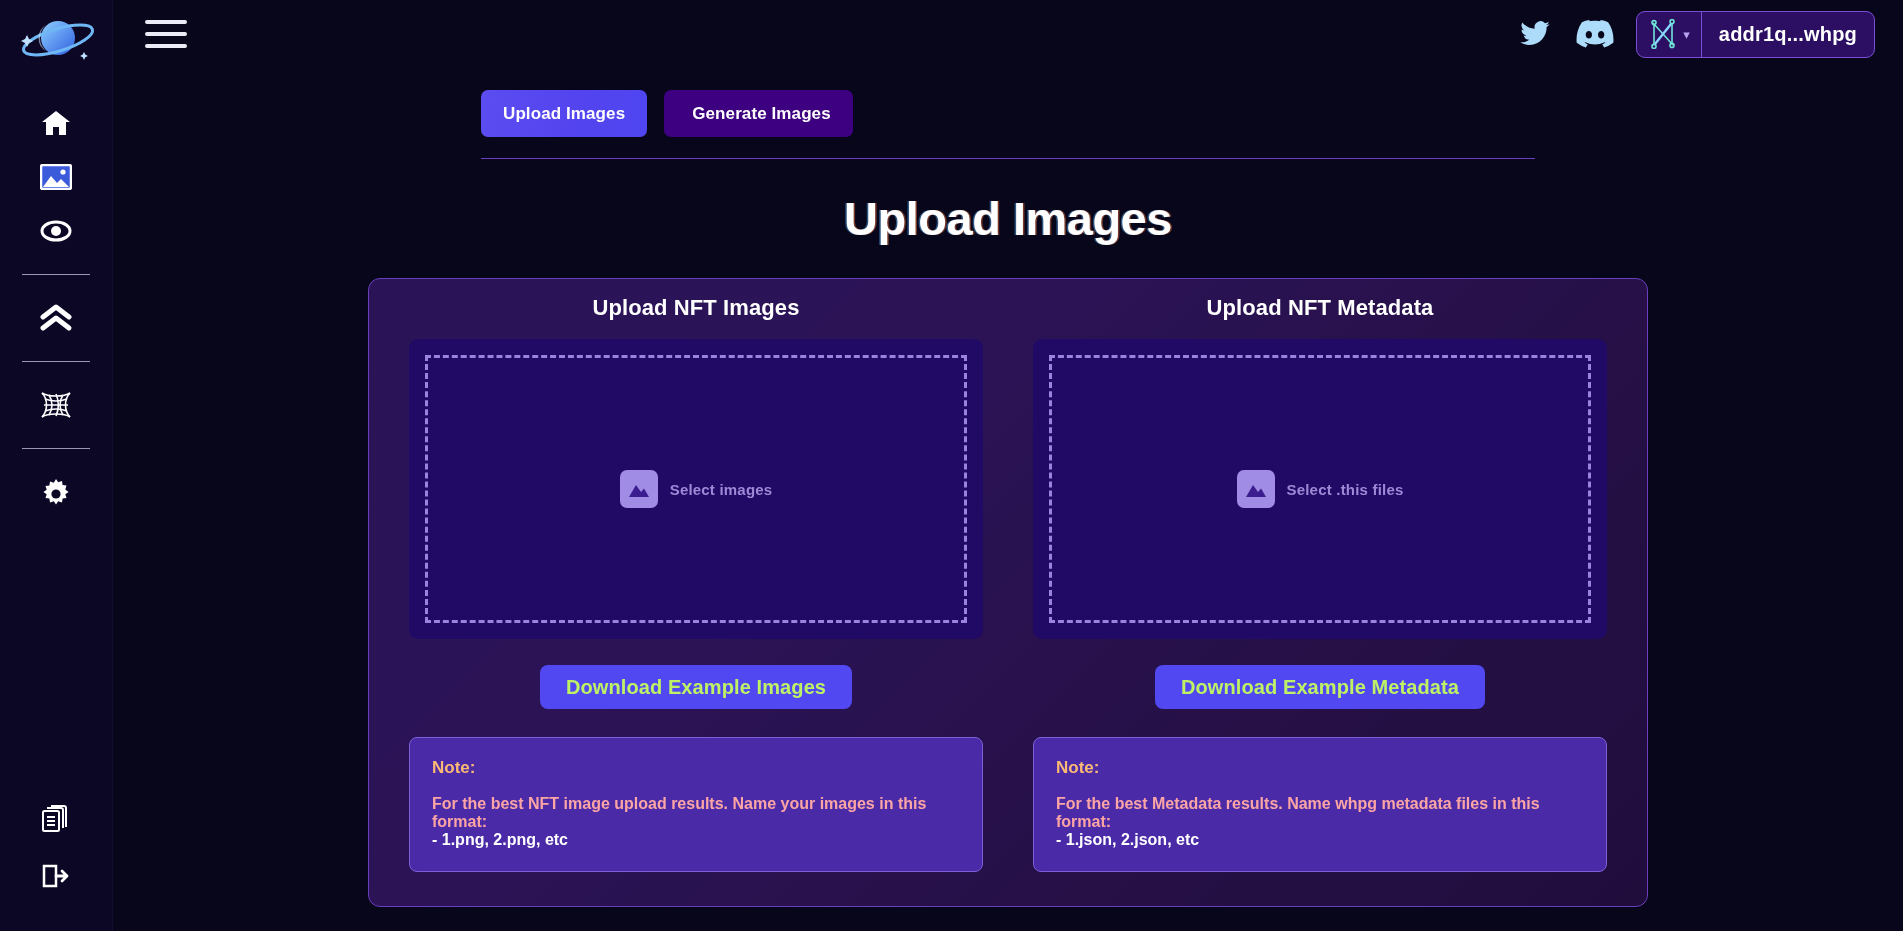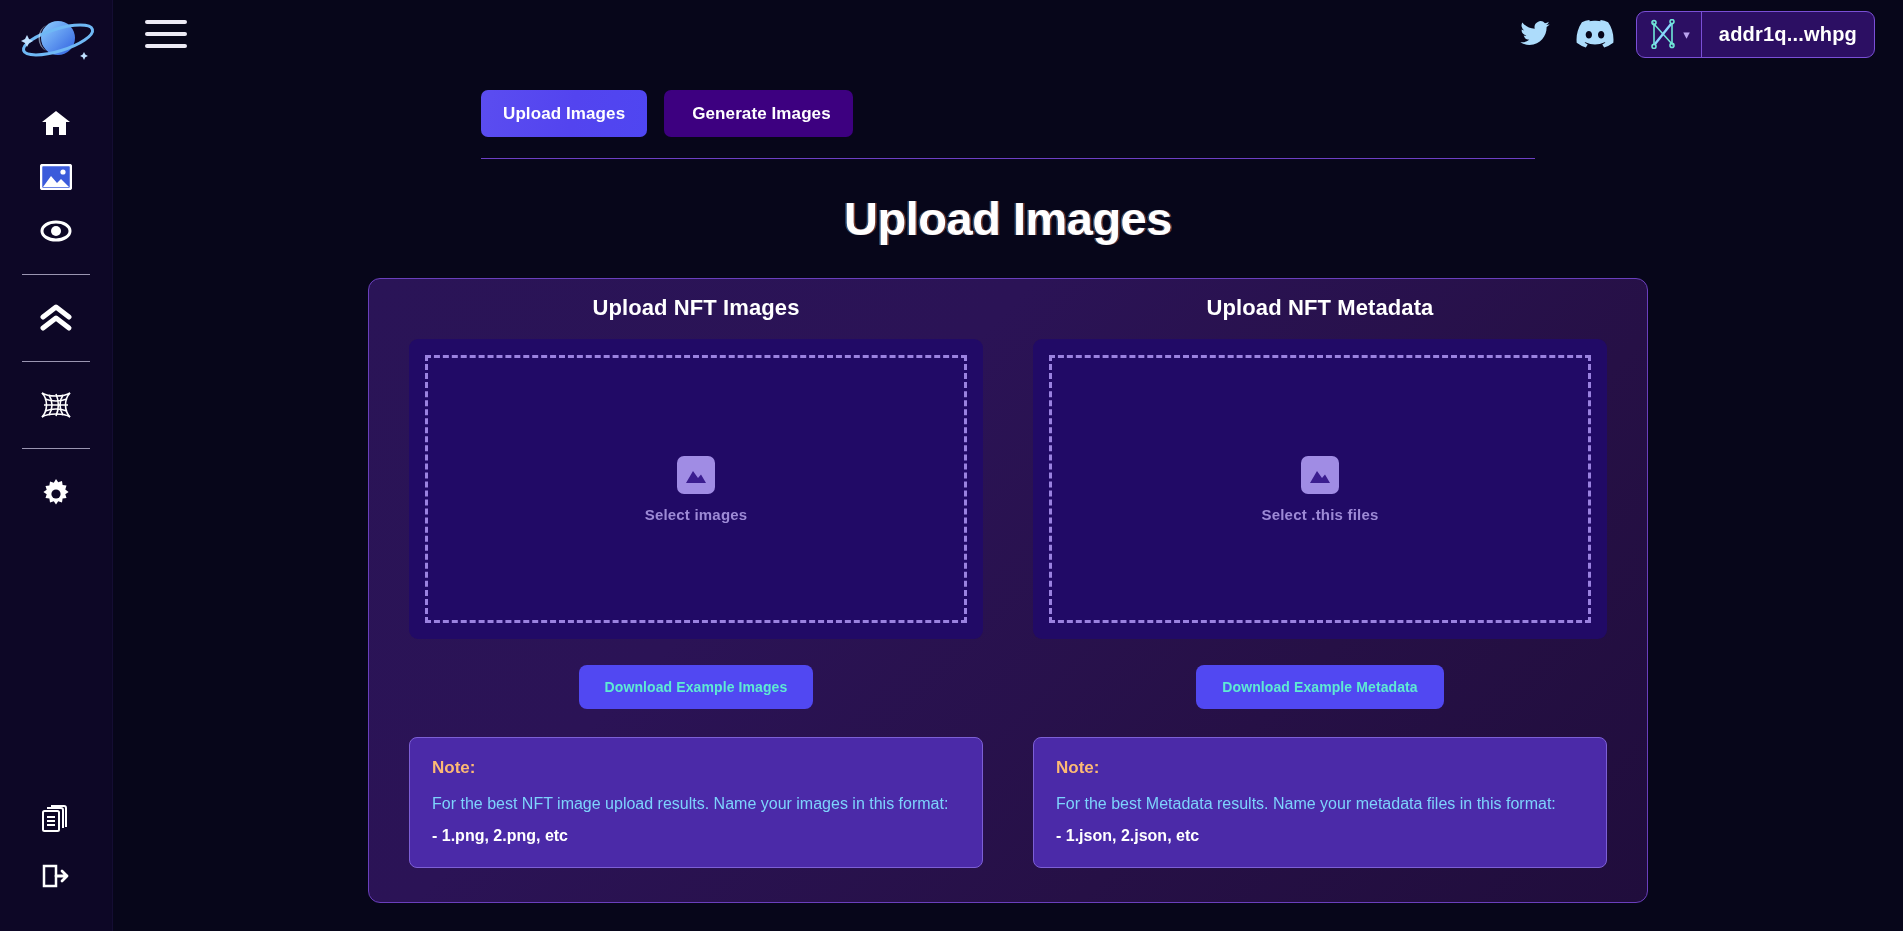--- a/index.html
+++ b/index.html
@@ -113,51 +113,51 @@
 
   .dropzone-outer {
     background: #210a66;
     border-radius: 9px;
     padding: 16px;
     height: 300px;
   }
   .dropzone {
     height: 100%;
     border: 3px dashed #9a82e0;
-    display: flex; flex-direction: column;
+    display: flex; flex-direction: row;
     align-items: center; justify-content: center;
     cursor: pointer;
     gap: 12px;
   }
   .dz-icon {
     width: 38px; height: 38px; border-radius: 7px;
     background: #a08ce4;
     display:flex; align-items:center; justify-content:center;
   }
   .dz-label { color:#9d8ad6; font-size: 15px; font-weight: 700; letter-spacing:.2px; }
 
   .dl-row { display:flex; justify-content:center; margin-top: 26px; }
   .dl-btn {
     border:none; border-radius: 8px;
     background: #5148f2;
-    color:#5eead4; font-family:"Liberation Sans", sans-serif;
-    font-weight:700; font-size: 14px;
+    color:#bef264; font-family:"Liberation Sans", sans-serif;
+    font-weight:700; font-size: 20px;
     height: 44px; padding: 0 26px; cursor: pointer;
     letter-spacing:.1px;
   }
 
   .note {
     margin-top: 28px;
     background: #4b2aa8;
     border: 1px solid #7d5fd6;
     border-radius: 8px;
     padding: 20px 22px 22px 22px;
   }
   .note-title { color:#fdba74; font-size: 17px; font-weight: 700; margin-bottom: 17px; }
-  .note-body  { color:#7dd3fc; font-size: 16px; font-weight: 400; margin-bottom: 14px; }
+  .note-body  { color:#fca5a5; font-size: 16px; font-weight: 700; }
   .note-fmt   { color:#ffffff; font-size: 16px; font-weight: 700; }
 </style>
 </head>
 <body>
 
 <div id="app">
 
   <aside class="sidebar">
 
     <div class="logo">
@@ -338,21 +338,21 @@
               <div class="dz-label">Select .this files</div>
             </div>
           </div>
 
           <div class="dl-row">
             <button class="dl-btn">Download Example Metadata</button>
           </div>
 
           <div class="note">
             <div class="note-title">Note:</div>
-            <div class="note-body">For the best Metadata results. Name your metadata files in this format:</div>
+            <div class="note-body">For the best Metadata results. Name whpg metadata files in this format:</div>
             <div class="note-fmt">- 1.json, 2.json, etc</div>
           </div>
         </div>
 
       </div>
     </section>
 
   </div>
 </div>
 

